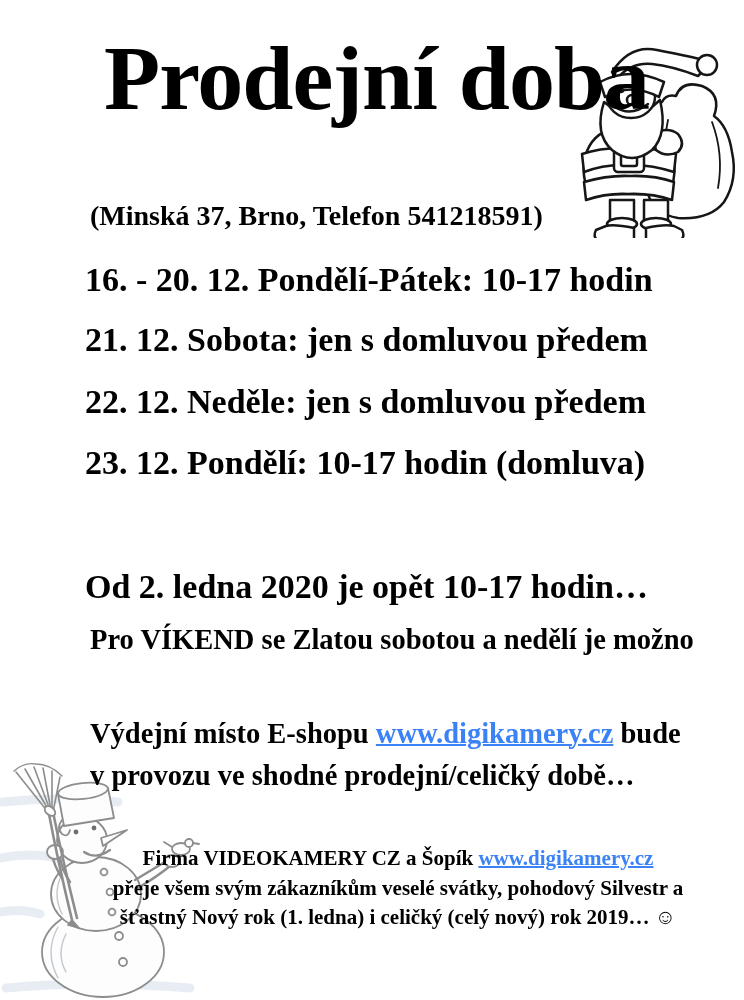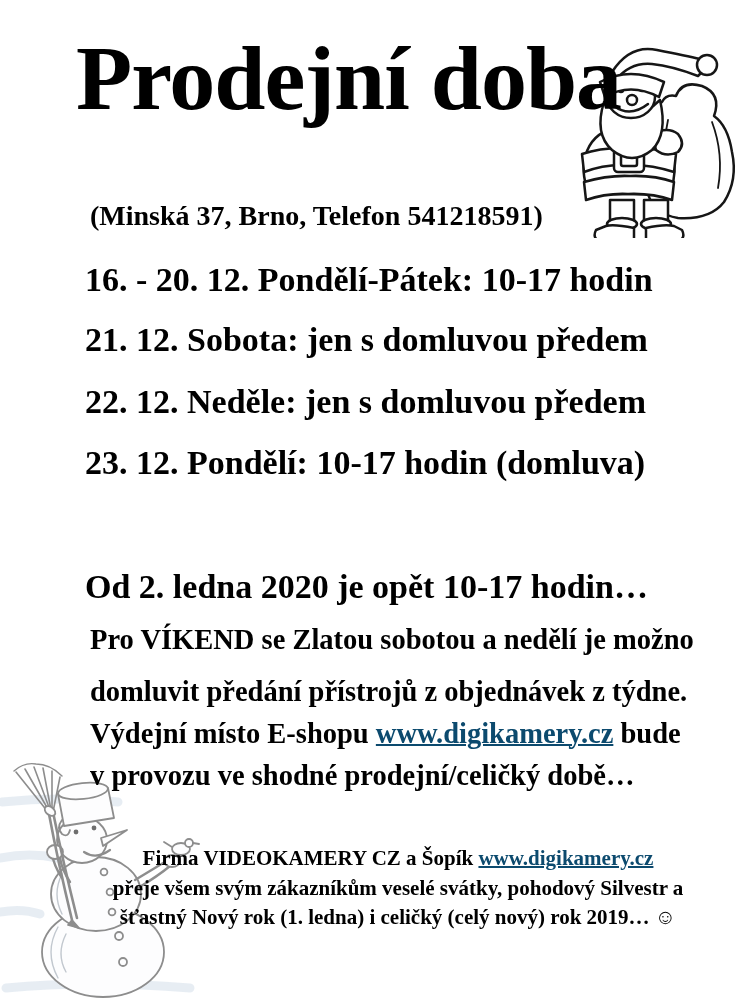--- a/index.html
+++ b/index.html
@@ -7,39 +7,39 @@
     position:relative;
     width:744px;height:1000px;
     background:#ffffff;
     overflow:hidden;
     font-family:"Liberation Serif","DejaVu Serif",serif;
     color:#000;
     font-weight:bold;
   }
   .abs{position:absolute;white-space:nowrap;line-height:1.18;}
   .title{
-    left:76px;top:30px;
+    left:104px;top:30px;
     font-size:92px;
     letter-spacing:-1px;
     line-height:1.05;
   }
   .subtitle{
     left:90px;top:152px;
     font-size:28px;
     text-decoration:underline;
     text-decoration-thickness:3px;
     text-underline-offset:5px;
   }
   .address{left:90px;top:199px;font-size:28px;}
   .sched{left:85px;font-size:34px;}
   .s0{top:260px}.s1{top:320px}.s2{top:382px}.s3{top:443px}.s4{top:505px}.s5{top:567px}
   .note{left:90px;font-size:28.5px;}
   .n0{top:623px}.n1{top:675px}
   .e0{top:717px}.e1{top:759px}
-  a.link{color:#0c4a6e;text-decoration:underline;text-decoration-thickness:2px;cursor:pointer;}
+  a.link{color:#3b82f6;text-decoration:underline;text-decoration-thickness:2px;cursor:pointer;}
   .footer{
     left:104px;top:844px;width:588px;
     text-align:center;
     font-size:21px;line-height:29.5px;
     white-space:nowrap;
   }
   .illu{position:absolute;}
   svg{display:block;}
 </style>
 </head>
@@ -153,21 +153,20 @@
 
   <div class="abs address">(Minská 37, Brno, Telefon 541218591)</div>
 
   <div class="abs sched s0">16. - 20. 12. Pondělí-Pátek: 10-17 hodin</div>
   <div class="abs sched s1">21. 12. Sobota: jen s domluvou předem</div>
   <div class="abs sched s2">22. 12. Neděle: jen s domluvou předem</div>
   <div class="abs sched s3">23. 12. Pondělí: 10-17 hodin (domluva)</div>
   <div class="abs sched s5">Od 2. ledna 2020 je opět 10-17 hodin…</div>
 
   <div class="abs note n0">Pro VÍKEND se Zlatou sobotou a nedělí je možno</div>
-  <div class="abs note n1">domluvit předání přístrojů z objednávek z týdne.</div>
 
   <div class="abs note e0"><span>Výdejní místo E-shopu </span><a class="link">www.digikamery.cz</a><span> bude</span></div>
   <div class="abs note e1">v provozu ve shodné prodejní/celičký době…</div>
 
   <div class="abs footer">
     <div><span>Firma VIDEOKAMERY CZ a Šopík </span><a class="link">www.digikamery.cz</a></div>
     <div>přeje všem svým zákazníkům veselé svátky, pohodový Silvestr a</div>
     <div>šťastný Nový rok (1. ledna) i celičký (celý nový) rok 2019… ☺</div>
   </div>
 

